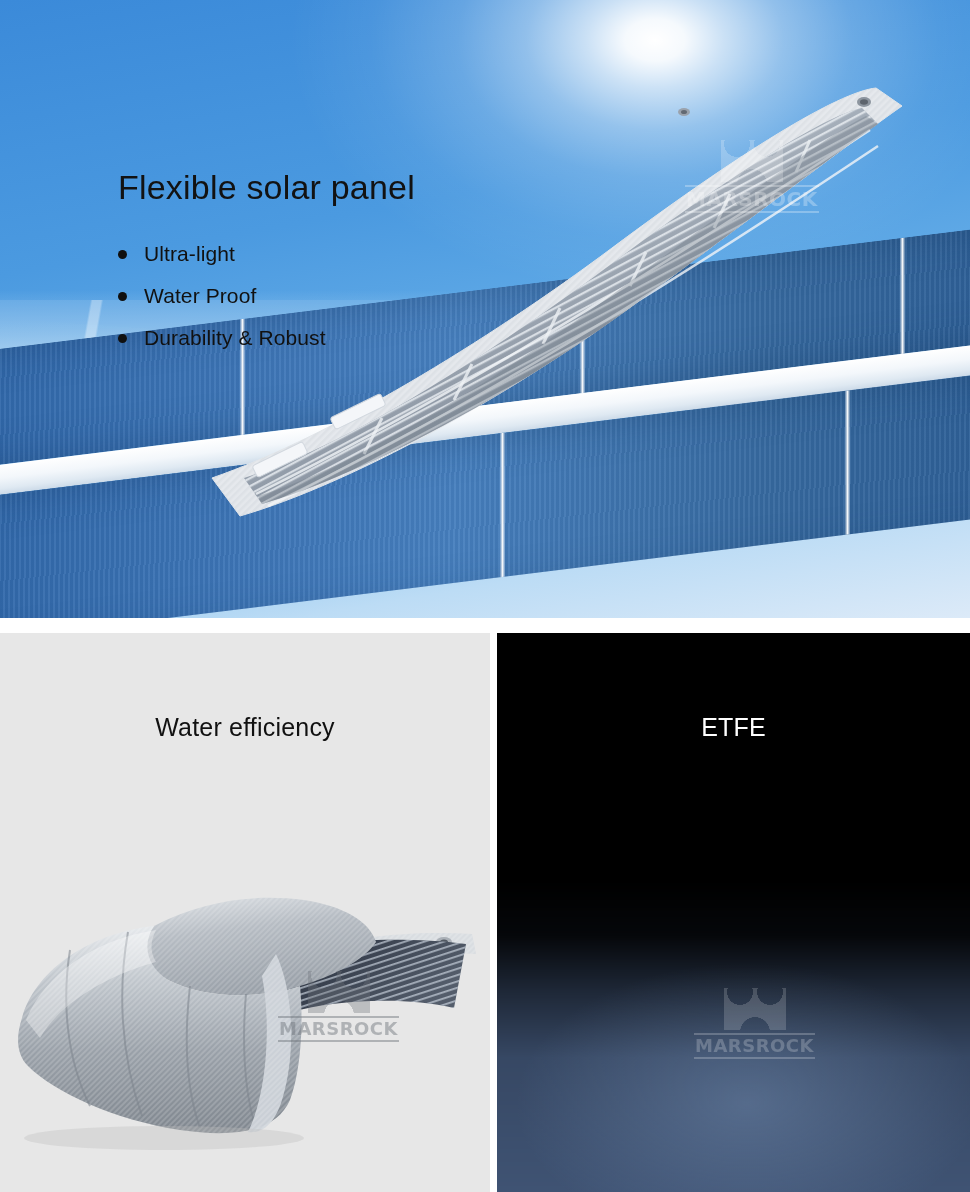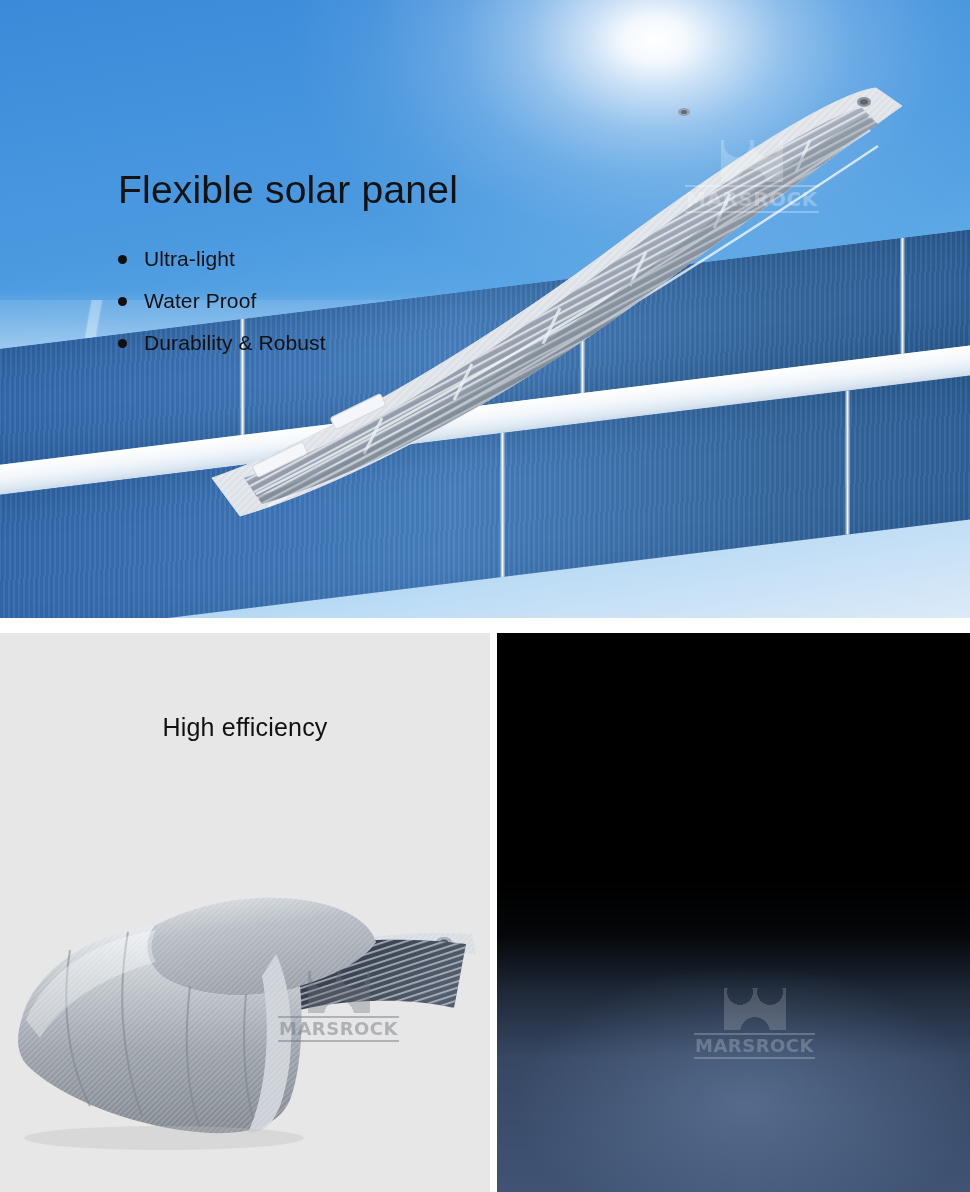--- a/index.html
+++ b/index.html
@@ -157,21 +157,21 @@
     padding: 2px 1px;
   }
 
   
   .hero-copy {
     position: absolute;
     left: 118px; top: 168px;
     z-index: 6;
   }
   .hero-title {
-    font-size: 39px;
+    font-size: 34px;
     font-weight: 400;
     color: #121212;
     letter-spacing: .2px;
     margin: 0 0 26px 0;
     white-space: nowrap;
   }
   .feature-list {
     list-style: none;
     margin: 0; padding: 0;
   }
@@ -389,21 +389,21 @@
           <span class="feature-bullet"></span>
           <span class="feature-text">Durability &amp; Robust</span>
         </li>
       </ul>
     </div>
   </section>
 
   <section class="tiles">
 
     <div class="tile tile-left">
-      <div class="tile-caption">High efficiency</div>
+      <div class="tile-caption">Water efficiency</div>
 
       <div class="rolled">
         <svg viewBox="0 0 482 300" xmlns="http://www.w3.org/2000/svg" aria-hidden="true">
           <defs>
             <linearGradient id="topFace" x1="0" y1="0" x2="0.3" y2="1">
               <stop offset="0%" stop-color="#dfe3e7"></stop>
               <stop offset="40%" stop-color="#b6bcc3"></stop>
               <stop offset="100%" stop-color="#9aa1a9"></stop>
             </linearGradient>
             <linearGradient id="frontFace" x1="0" y1="0" x2="0" y2="1">
@@ -477,20 +477,21 @@
         <div class="wm-text" style="font-size:18px;">MARSROCK</div>
       </div>
     </div>
 
     <div class="tile tile-right">
       <div class="etfe">
         <div class="etfe-surface"></div>
         <div class="etfe-edge"></div>
         <div class="etfe-shade"></div>
       </div>
+      <div class="tile-caption">ETFE</div>
       <div class="watermark" style="left:197px; top:355px; opacity:.22;">
         <div class="wm-mark"></div>
         <div class="wm-text" style="font-size:18px;">MARSROCK</div>
       </div>
     </div>
 
   </section>
 </div>
 
 </body></html>

